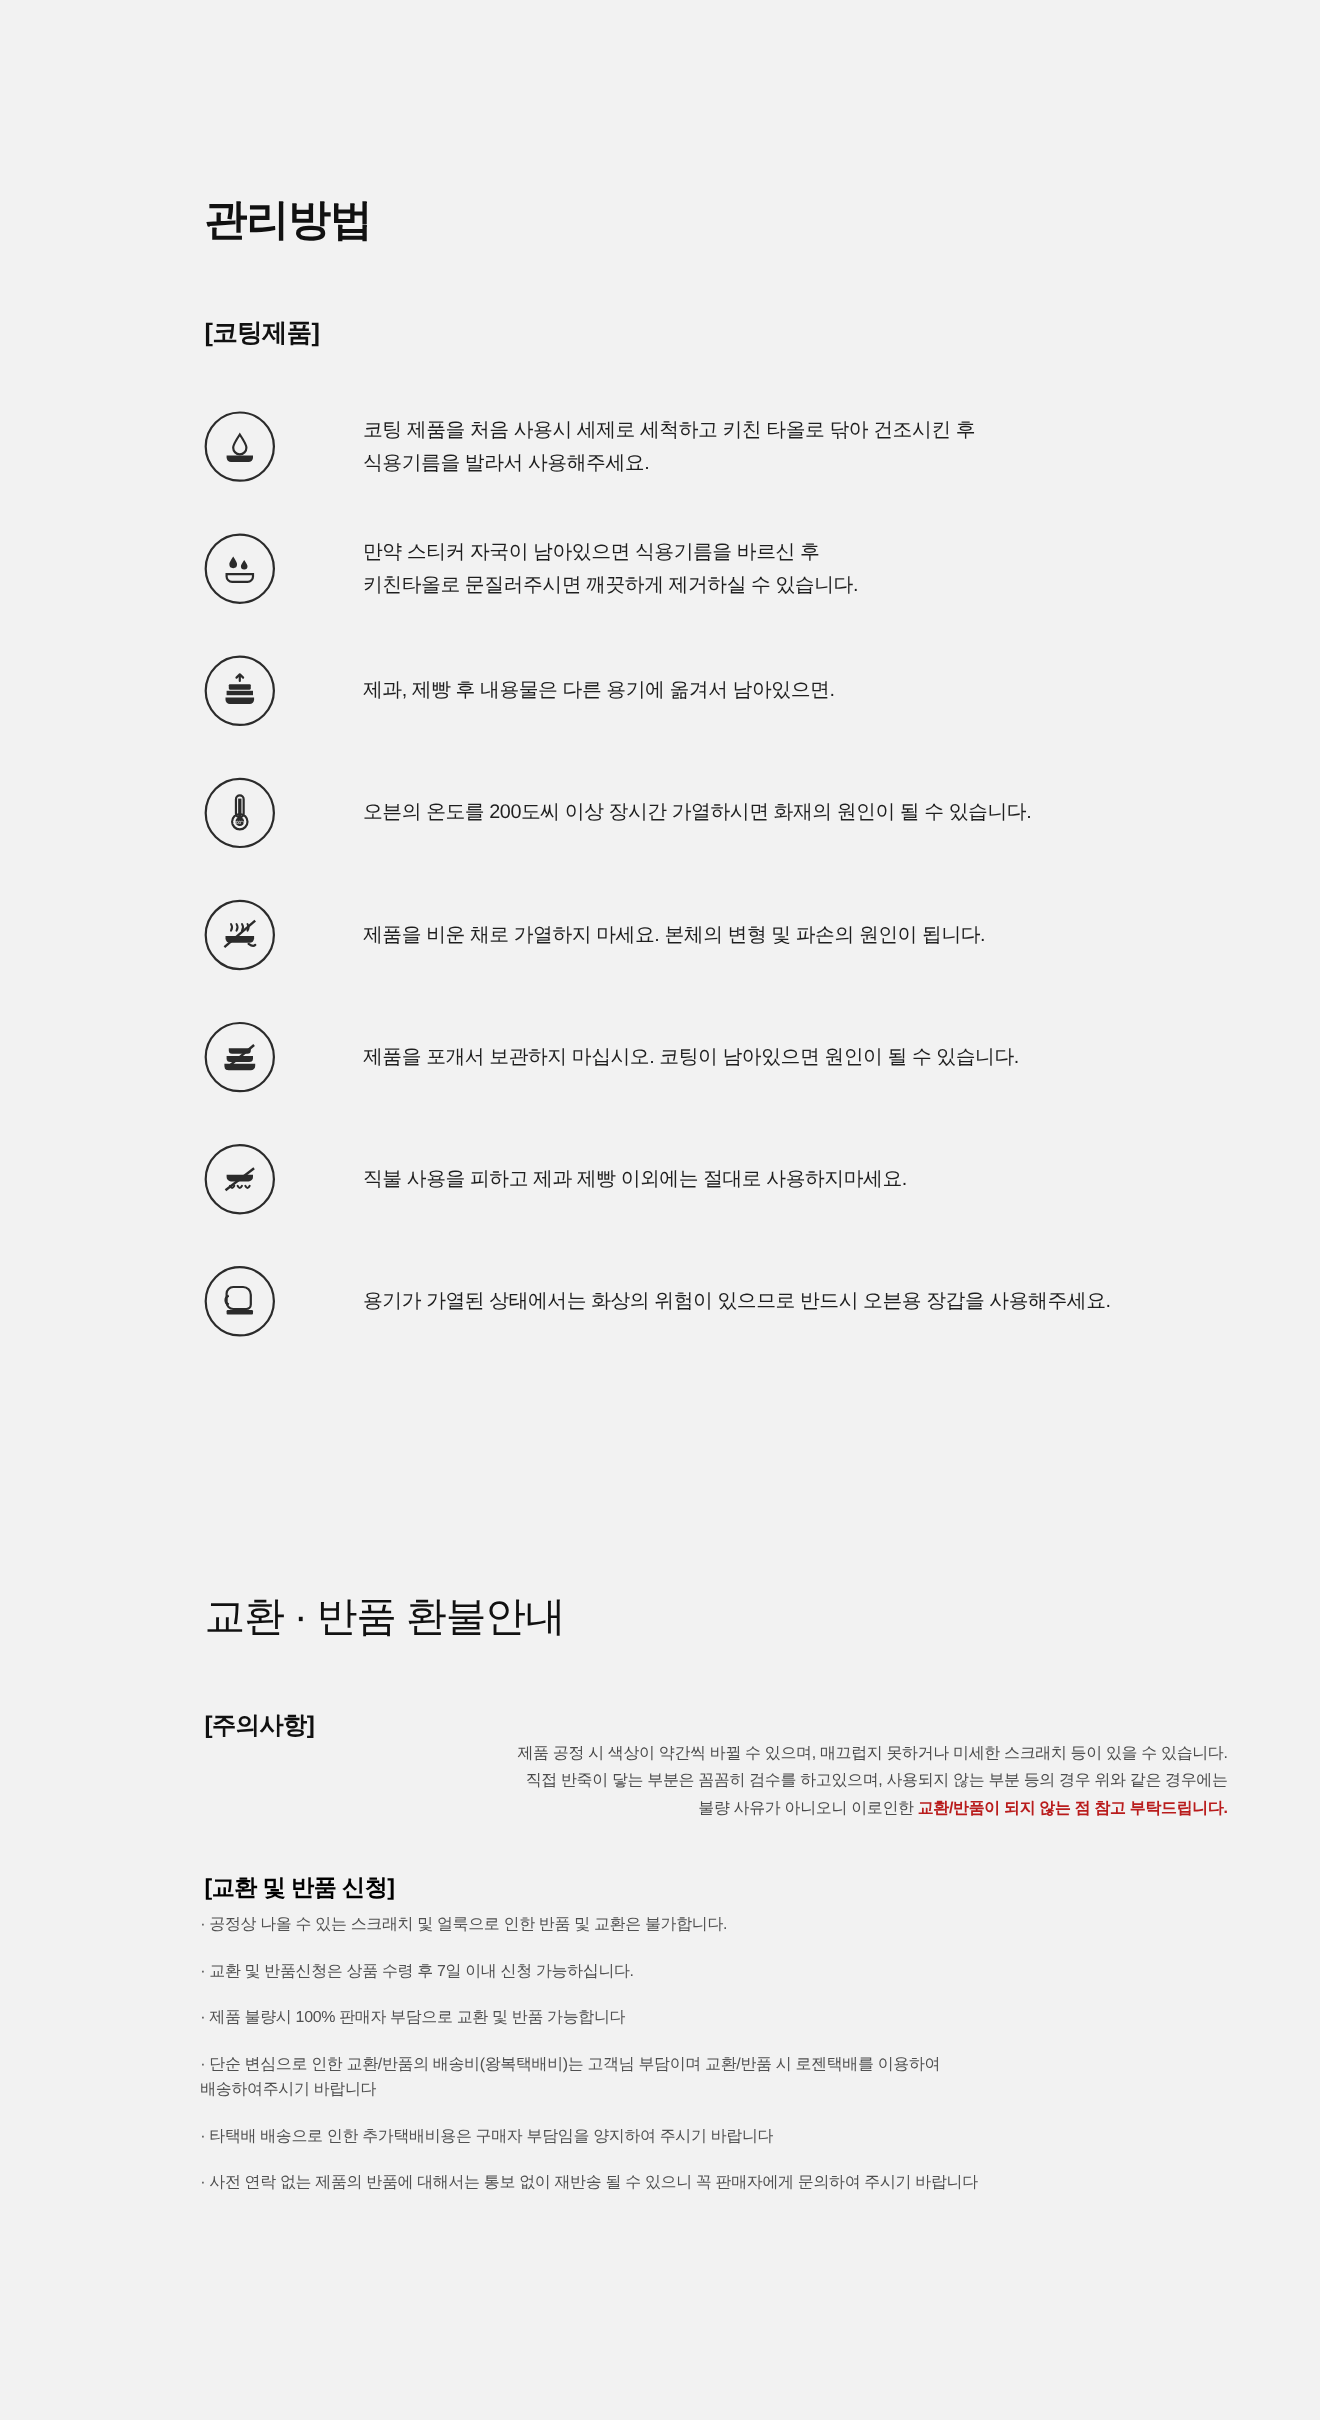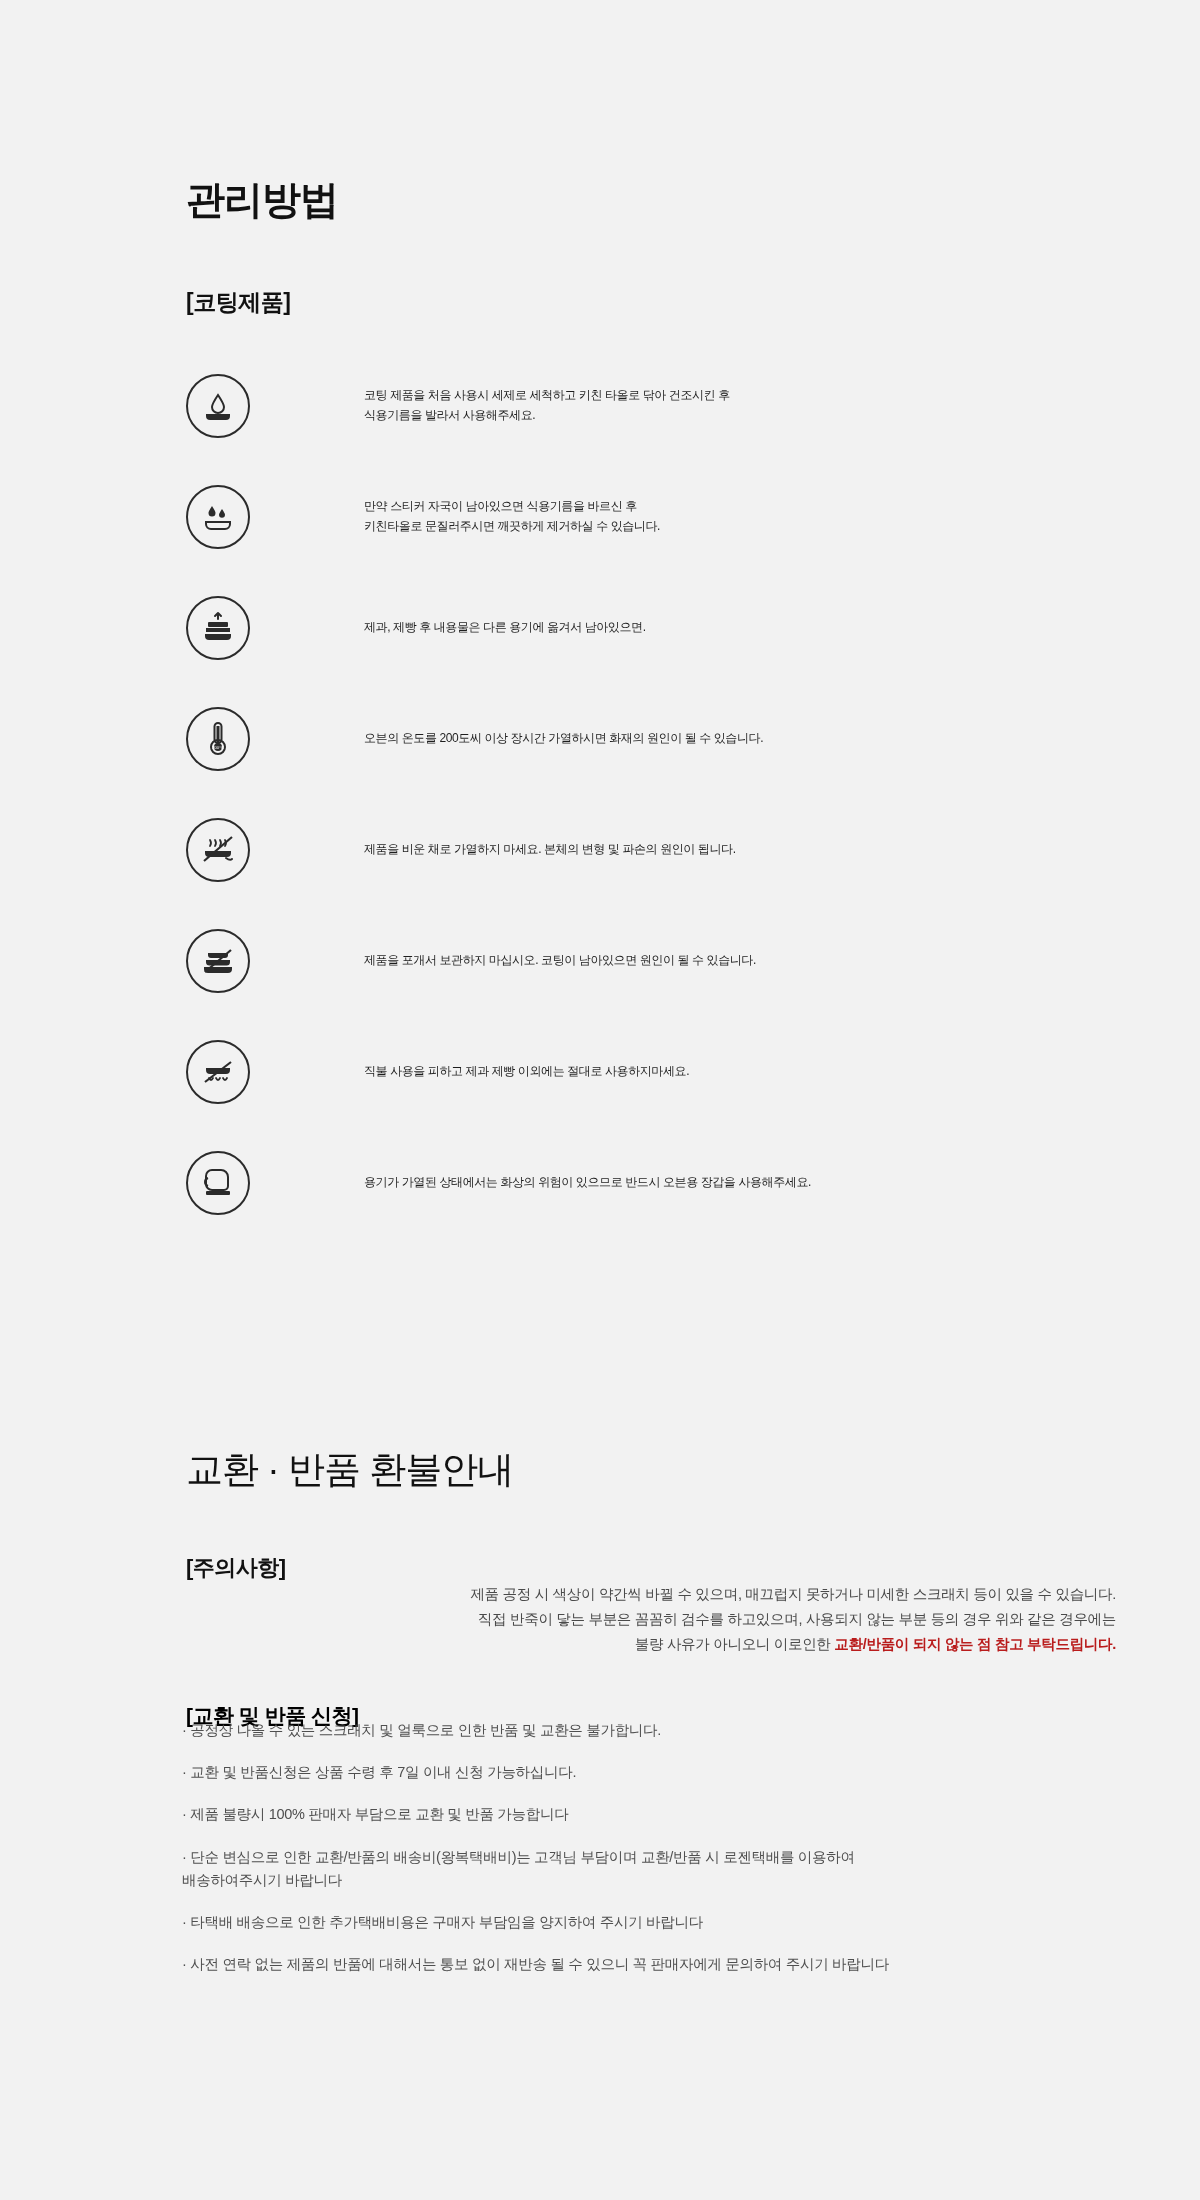--- a/index.html
+++ b/index.html
@@ -67,22 +67,22 @@
     position: relative;
     display: flex;
     align-items: center;
     justify-content: center;
     box-sizing: border-box;
   }
   .icon-circle svg {
     display: block;
   }
   .care-text {
-    margin-left: 114px;
-    font-size: 12px;
+    margin-left: 80px;
+    font-size: 18px;
     line-height: 1.62;
     letter-spacing: -0.4px;
     color: #1e1e1e;
     white-space: pre-line;
   }
 
   
   .exchange-section {
     position: absolute;
     left: 0;
@@ -127,21 +127,21 @@
     left: 186px;
     top: 330px;
     font-size: 21px;
     font-weight: bold;
     letter-spacing: -0.5px;
     color: #000000;
   }
   .request-list {
     position: absolute;
     left: 182px;
-    top: 364px;
+    top: 384px;
     width: 960px;
   }
   .request-item {
     font-size: 14.5px;
     line-height: 1.6;
     letter-spacing: -0.3px;
     color: #4f4f4f;
     margin-bottom: 19px;
     white-space: pre-line;
   }

